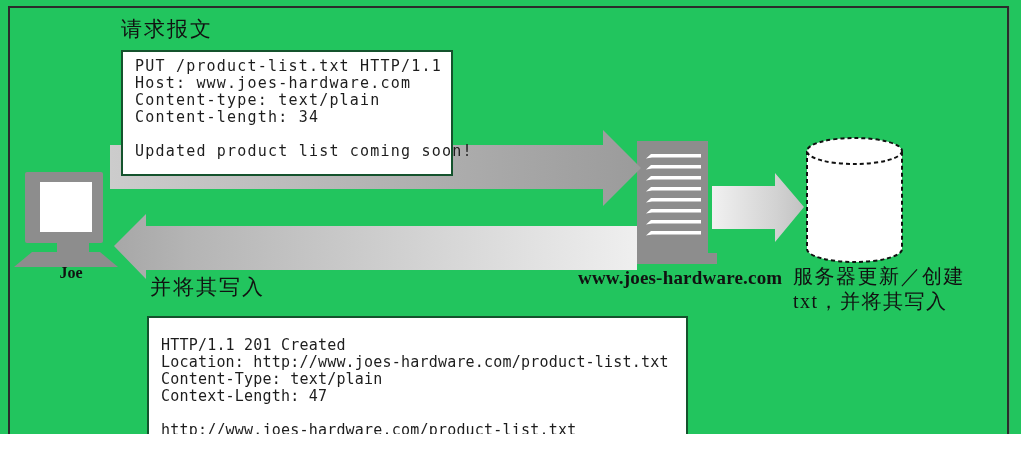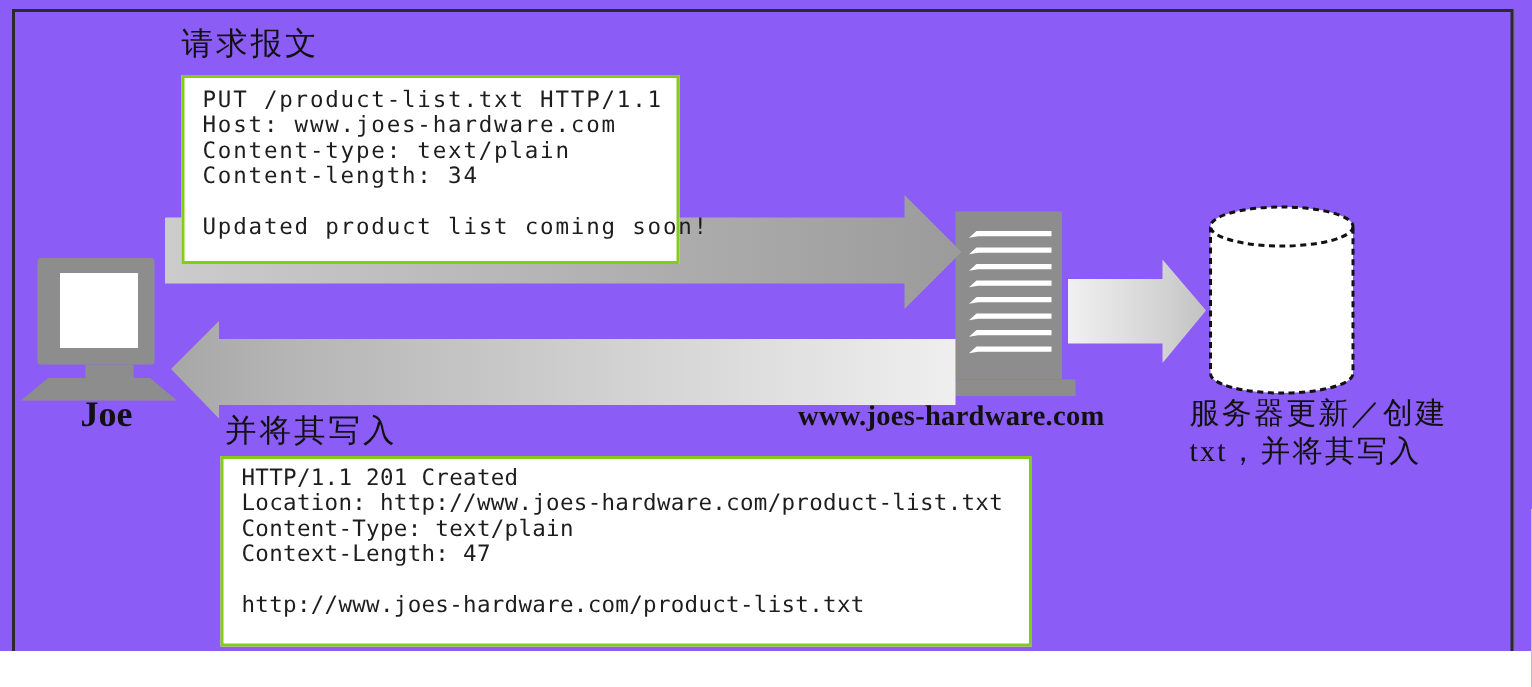--- a/index.html
+++ b/index.html
@@ -1,52 +1,52 @@
 <!DOCTYPE html>
 <html><head>
 <meta charset="utf-8">
 <style>
   html,body { margin:0; padding:0; background:#ffffff; }
   .stage {
-    position:relative; width:1021px; height:434px; background:#8b5cf6;
+    position:relative; width:1021px; height:434px; background:#22c55e;
     overflow:hidden; font-family:"Liberation Serif", serif;
   }
   .frame {
     position:absolute; left:8px; top:6px; width:1001px; height:441px;
     border:2px solid #2b2b2b; box-sizing:border-box;
     box-shadow:1px 1px 0 rgba(120,120,120,.45);
   }
   .diagram-svg { position:absolute; left:0; top:0; width:1021px; height:458px; }
 
   .cjk-label {
     position:absolute; font-family:"Liberation Serif", serif;
     font-size:21px; letter-spacing:2px; color:#111; white-space:nowrap;
   }
   .req-label  { left:121px; top:15px; }
   .resp-label { left:150px; top:273px; }
 
   .msg-box {
-    position:absolute; background:#ffffff; border:2px solid #84cc16;
+    position:absolute; background:#ffffff; border:2px solid #14532d;
     box-sizing:border-box;
   }
   .req-box  { left:121px; top:50px;  width:332px; height:126px; padding:6px 0 0 12px; }
-  .resp-box { left:147px; top:304px; width:541px; height:127px; padding:4px 0 0 12px; }
+  .resp-box { left:147px; top:316px; width:541px; height:127px; padding:19px 0 0 12px; }
   .msg-text {
     margin:0; font-family:"DejaVu Sans Mono", monospace;
     font-size:15px; line-height:17px; color:#1d1d1d; white-space:pre;
   }
   .req-box  .msg-text { letter-spacing:1.2px; }
   .resp-box .msg-text { letter-spacing:0.2px; }
 
   .joe-label {
     position:absolute; left:36px; top:264px; width:70px; text-align:center;
-    font-weight:bold; font-size:24px; color:#111;
+    font-weight:bold; font-size:16px; color:#111;
   }
   .server-label {
-    position:absolute; left:532px; top:267px; font-weight:bold;
+    position:absolute; left:578px; top:267px; font-weight:bold;
     font-size:19px; letter-spacing:0.2px; color:#111; white-space:nowrap;
   }
   .disk-note {
     position:absolute; left:793px; top:264px; width:215px;
     font-family:"Liberation Serif", serif; font-size:20px; line-height:25px;
     letter-spacing:1.5px; color:#111;
   }
   .disk-note .note-line { white-space:nowrap; }
 </style>
 </head>

